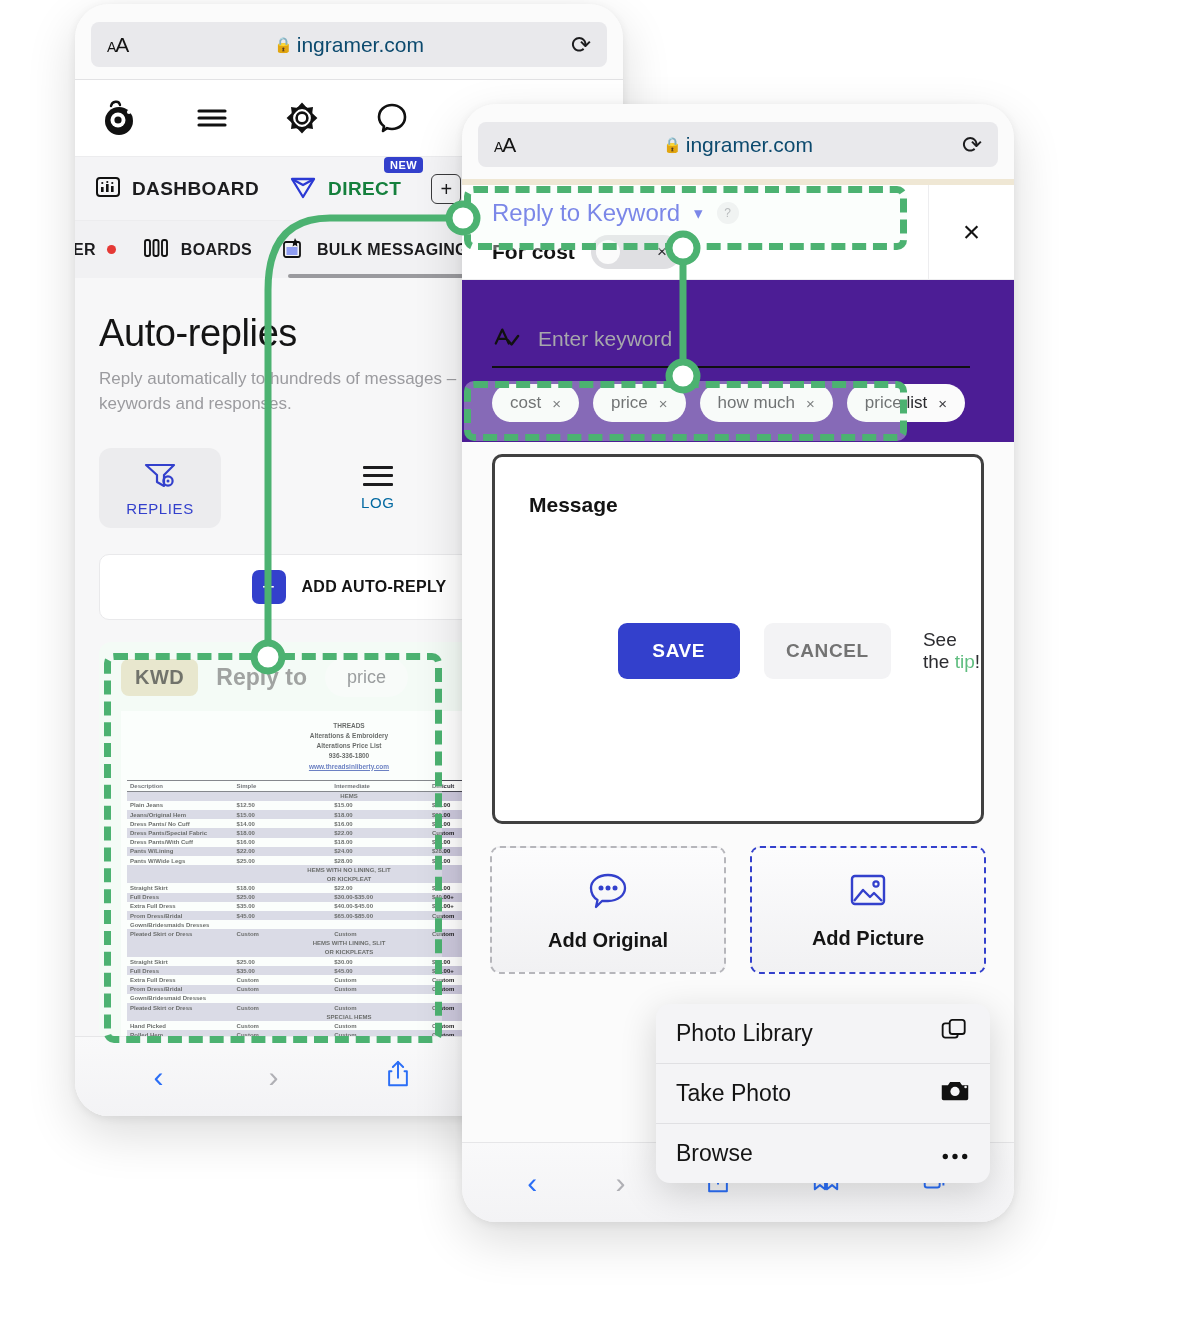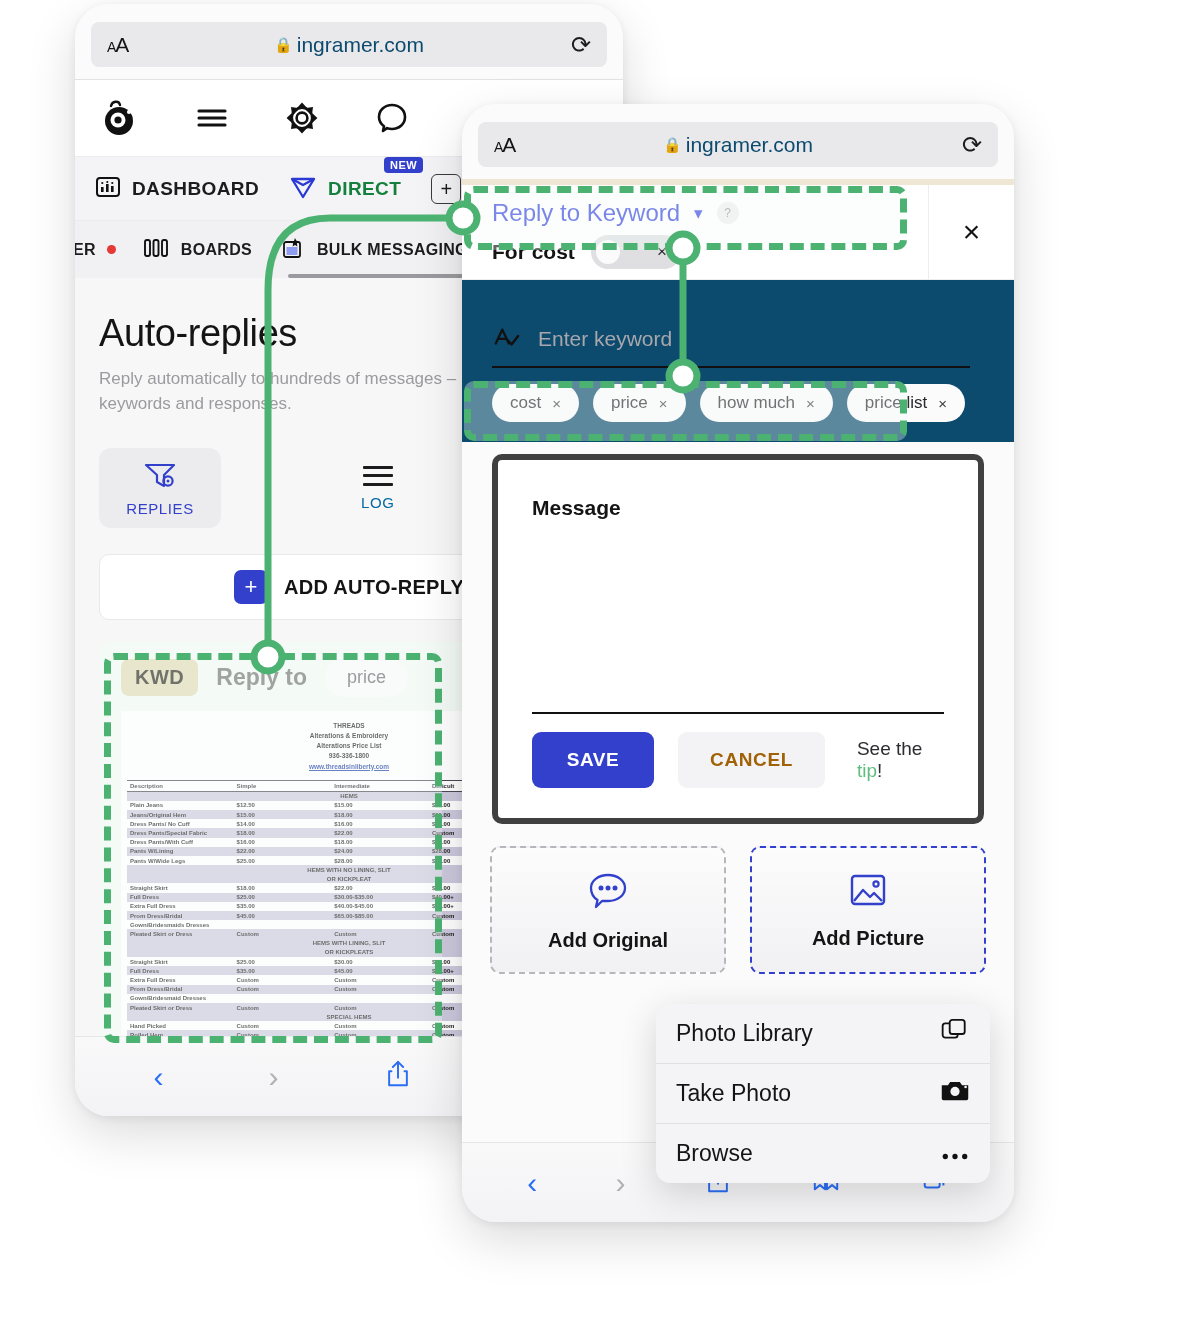--- a/index.html
+++ b/index.html
@@ -85,21 +85,21 @@
   .hamburger-i span { display:block; height:3px; background:#1c1c1e; border-radius:1px; }
 
   .add-reply {
     margin-top: 26px; height: 66px; background: #fff; border: 1px solid #e9e9eb;
     border-radius: 10px; display: flex; align-items: center; justify-content: center; gap: 16px;
   }
   .add-sq {
     width: 34px; height: 34px; background: #3340cc; border-radius: 7px; color: #fff;
     display: flex; align-items: center; justify-content: center; font-size: 22px; line-height: 1;
   }
-  .add-reply-label { font-size: 20px; font-weight: 700; letter-spacing: .3px; color: #141414; }
+  .add-reply-label { font-size: 16px; font-weight: 700; letter-spacing: .3px; color: #141414; }
 
   
   .kwd-card {
     margin-top: 22px; background: #f4fbf6; border-radius: 12px;
     padding: 16px 22px 0 22px; height: 400px; overflow: hidden;
   }
   .kwd-head { display: flex; align-items: center; gap: 18px; }
   .kwd-badge {
     background: #e2dcb8; color: #2c2a21; font-size: 20px; font-weight: 700;
     padding: 7px 14px; border-radius: 8px; letter-spacing: .5px;
@@ -156,45 +156,45 @@
     width: 90px; height: 34px; background: #dfdfe2; border-radius: 17px;
     display: flex; align-items: center; padding: 0 5px; position: relative;
   }
   .pill-knob { width: 24px; height: 24px; border-radius: 50%; background: #fbfbfb; }
   .pill-x { position: absolute; right: 14px; font-size: 17px; color: #2a2a2e; }
   .modal-close {
     width: 86px; display: flex; align-items: center; justify-content: center;
     border-left: 1px solid #ededef; font-size: 30px; color: #141414;
   }
 
-  .kw-section { background: #0c4a6e; padding: 44px 44px 0 30px; }
+  .kw-section { background: #4c1d95; padding: 44px 44px 0 30px; }
   .kw-input-row { display: flex; align-items: center; gap: 18px; padding-bottom: 12px; }
   .kw-ph { font-size: 21px; color: #a7a7ac; }
   .kw-underline { height: 2px; background: #101012; }
   .chips { display: flex; gap: 14px; padding: 16px 0 20px 0; flex-wrap: wrap; }
   .chip {
     background: #fbfbfb; border-radius: 20px; padding: 9px 18px;
     display: flex; align-items: center; gap: 11px; font-size: 17px; color: #2a2a2e;
   }
   .chip .x { color: #3c3c41; font-size: 15px; }
 
   .msg-card {
-    margin: 12px 30px 0 30px; background: #fff; border: 6px solid #404040;
+    margin: 12px 30px 0 30px; background: #fff; border: 3px solid #404040;
     border-radius: 10px; padding: 36px 34px 30px 34px; min-height: 370px;
-    display: flex; flex-direction: column;
+    display: flex; flex-direction: row;
   }
   .msg-label { font-size: 21px; font-weight: 700; color: #141414; }
   .msg-rule { height: 2px; background: #101012; margin-top: auto; }
   .msg-actions { display: flex; align-items: center; gap: 24px; margin-top: 18px; }
   .btn {
     border-radius: 9px; height: 56px; display: flex; align-items: center;
     justify-content: center; padding: 0 36px; font-size: 19px; font-weight: 700; letter-spacing: .6px;
   }
   .btn-save { background: #3340cc; color: #fff; min-width: 122px; }
-  .btn-cancel { background: #f3f3f5; color: #a16207; min-width: 126px; }
+  .btn-cancel { background: #f3f3f5; color: #737373; min-width: 126px; }
   .tip { font-size: 19px; color: #2c2c30; margin-left: 8px; }
   .tip b { color: #5fbd7f; font-weight: 400; }
 
   .add-row { display: flex; gap: 24px; padding: 22px 28px 0 28px; }
   .addbox {
     flex: 1; height: 128px; border-radius: 10px;
     background: linear-gradient(#fcfcfd, #f1f1f3);
     display: flex; flex-direction: column; align-items: center; justify-content: center; gap: 14px;
   }
   .addbox.msg { border: 2px dashed #b6b6bb; }

